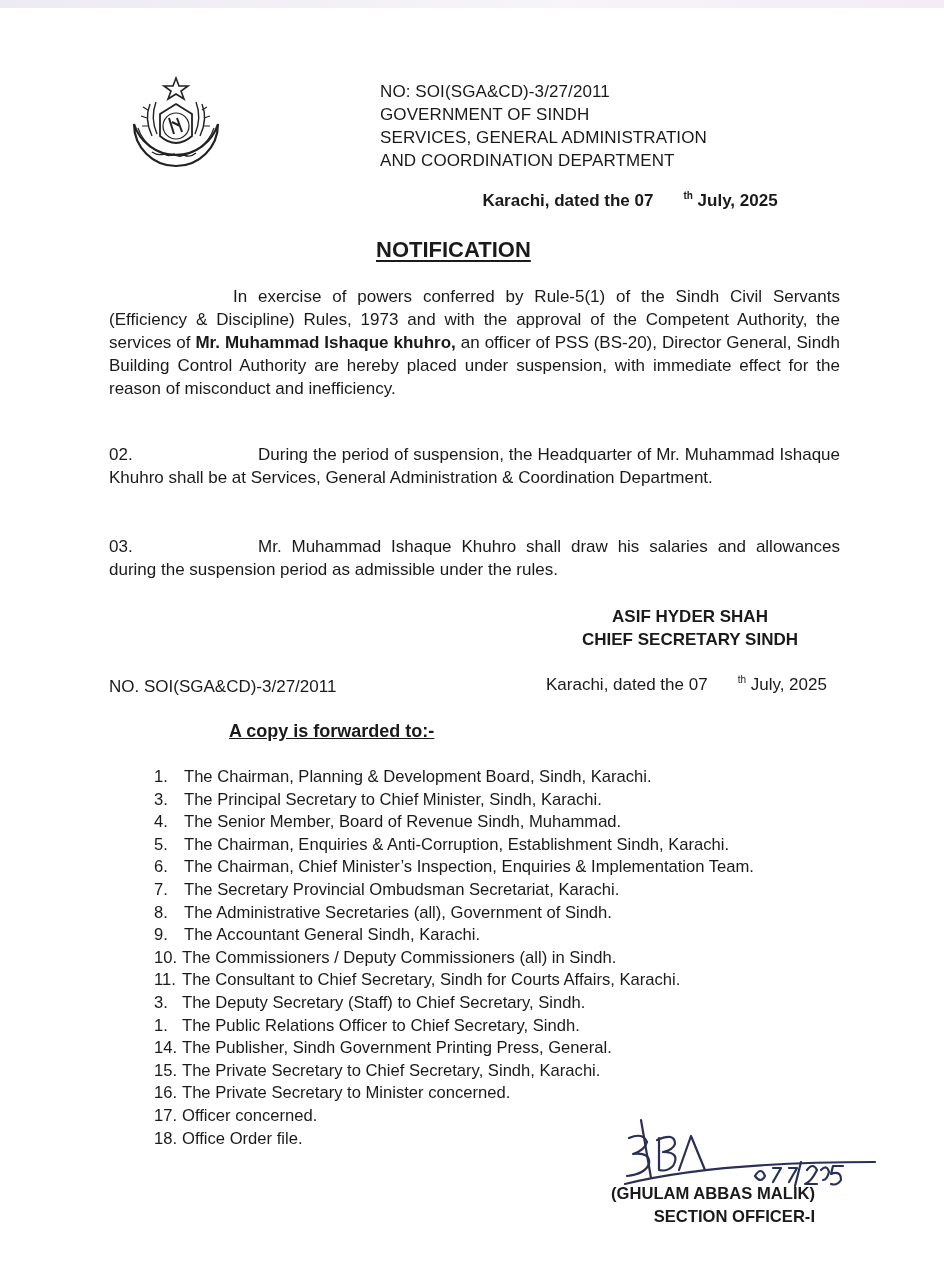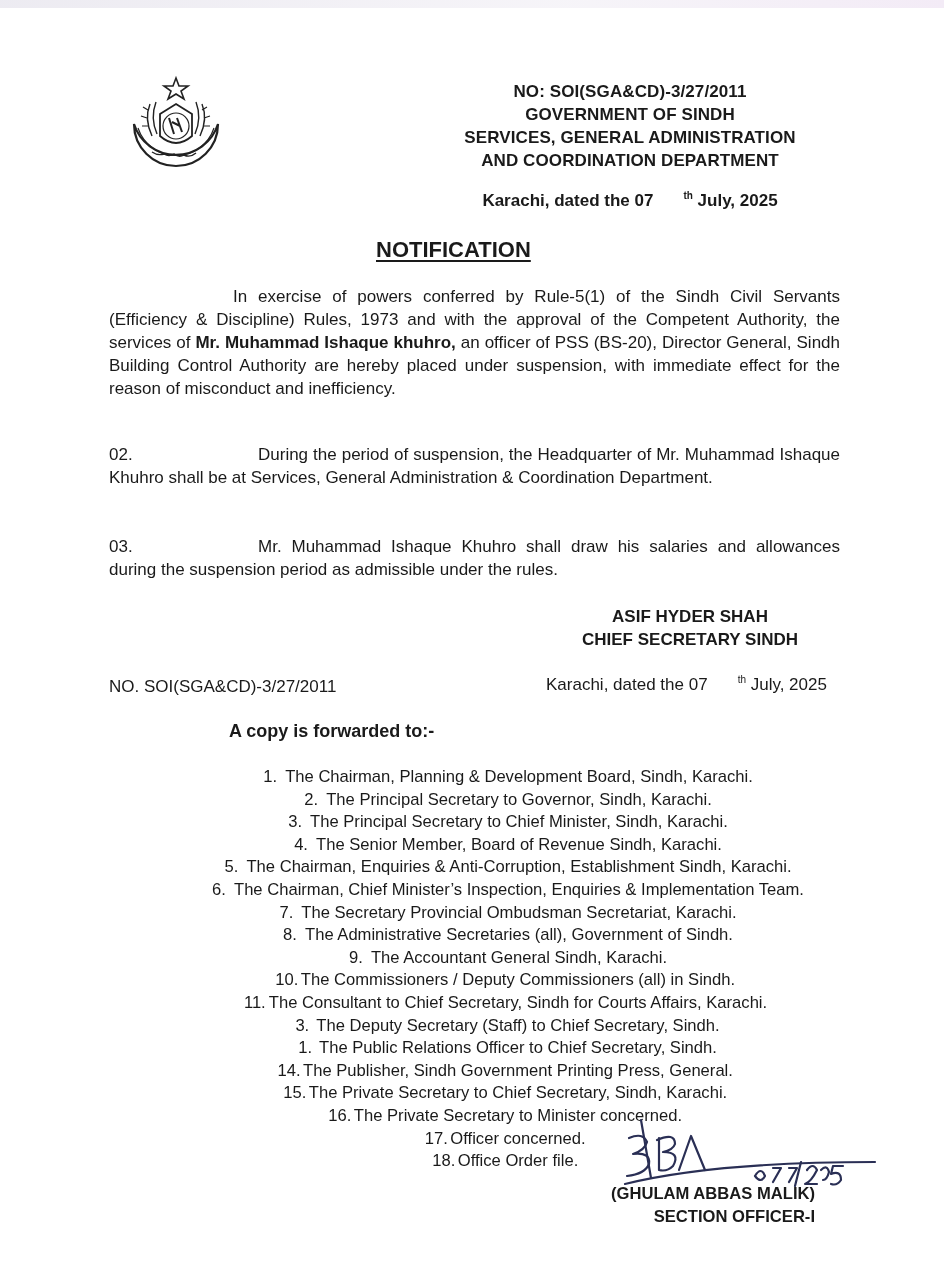--- a/index.html
+++ b/index.html
@@ -4,35 +4,35 @@
 <style>
   html, body { margin: 0; padding: 0; }
   body {
     width: 944px; height: 1280px; background: #ffffff; position: relative; overflow: hidden;
     font-family: "Liberation Sans", "DejaVu Sans", sans-serif; color: #1a1a1a;
   }
   .topstrip { position: absolute; left: 0; top: 0; width: 944px; height: 8px;
     background: linear-gradient(90deg, #e8e6ee, #f4f2f7 60%, #f0e6f4); opacity: .8; }
   .abs { position: absolute; }
   .logo { left: 122px; top: 74px; width: 108px; height: 100px; }
-  .hdr { left: 380px; top: 80px; width: 500px; text-align: center; font-weight: bold; font-size: 17px; line-height: 23px; letter-spacing: 0.1px; }
+  .hdr { left: 380px; top: 80px; width: 500px; text-align: left; font-weight: normal; font-size: 17px; line-height: 23px; letter-spacing: 0.1px; }
   .hdr-date { left: 380px; top: 191px; width: 500px; text-align: center; font-weight: bold; font-size: 17px; }
   sup { font-size: 10px; vertical-align: 7px; line-height: 0; margin-left: 30px; }
   .title { left: 376px; top: 237px; width: 240px; text-align: left; font-weight: bold; font-size: 22px; text-decoration: underline; text-underline-offset: 3px; }
   .para { left: 109px; width: 731px; font-size: 17px; line-height: 23px; text-align: justify; }
   .p1 { top: 285px; }
   .indent1 { display: inline-block; width: 124px; }
   .p2 { top: 443px; }
   .p3 { top: 535px; }
   .pnum { display: inline-block; width: 149px; }
   .sig1 { left: 520px; top: 605px; width: 340px; text-align: center; font-weight: bold; font-size: 17px; line-height: 23px; }
   .ref2 { left: 109px; top: 677px; font-size: 17px; }
   .date2 { left: 546px; top: 675px; font-size: 17px; }
-  .fwd { left: 229px; top: 721px; font-weight: bold; font-size: 18px; }
-  .list { left: 154px; top: 766px; width: 700px; margin: 0; padding: 0; list-style: none; font-size: 16.6px; line-height: 22.6px; text-align: center; }
+  .fwd { left: 229px; top: 721px; font-weight: bold; font-size: 18px; text-decoration: underline; }
+  .list { left: 154px; top: 766px; width: 700px; margin: 0; padding: 0; list-style: none; font-size: 16.6px; line-height: 22.6px; }
   .list li { white-space: nowrap; }
   .list .n { display: inline-block; width: 30px; }
   .list .n2 { display: inline-block; width: 28px; }
   .signature { left: 595px; top: 1118px; width: 290px; height: 90px; }
   .sig2 { left: 555px; top: 1182px; width: 260px; text-align: right; font-weight: bold; font-size: 16.6px; line-height: 23px; }
 </style>
 </head>
 <body>
 
 <div class="topstrip"></div>
@@ -74,23 +74,22 @@
   <div>ASIF HYDER SHAH</div>
   <div>CHIEF SECRETARY SINDH</div>
 </div>
 
 <div class="abs ref2">NO. SOI(SGA&amp;CD)-3/27/2011</div>
 <div class="abs date2"><span>Karachi, dated the 07</span><sup>th</sup><span> July, 2025</span></div>
 <div class="abs fwd">A copy is forwarded to:-</div>
 
 <ol class="abs list">
   <li><span class="n">1.</span><span>The Chairman, Planning &amp; Development Board, Sindh, Karachi.</span></li>
-  <li><span class="n">2.</span><span>The Principal Secretary to Governor, Sindh, Karachi.</span></li>
   <li><span class="n">3.</span><span>The Principal Secretary to Chief Minister, Sindh, Karachi.</span></li>
-  <li><span class="n">4.</span><span>The Senior Member, Board of Revenue Sindh, Karachi.</span></li>
+  <li><span class="n">4.</span><span>The Senior Member, Board of Revenue Sindh, Muhammad.</span></li>
   <li><span class="n">5.</span><span>The Chairman, Enquiries &amp; Anti-Corruption, Establishment Sindh, Karachi.</span></li>
   <li><span class="n">6.</span><span>The Chairman, Chief Minister’s Inspection, Enquiries &amp; Implementation Team.</span></li>
   <li><span class="n">7.</span><span>The Secretary Provincial Ombudsman Secretariat, Karachi.</span></li>
   <li><span class="n">8.</span><span>The Administrative Secretaries (all), Government of Sindh.</span></li>
   <li><span class="n">9.</span><span>The Accountant General Sindh, Karachi.</span></li>
   <li><span class="n2">10.</span><span>The Commissioners / Deputy Commissioners (all) in Sindh.</span></li>
   <li><span class="n2">11.</span><span>The Consultant to Chief Secretary, Sindh for Courts Affairs, Karachi.</span></li>
   <li><span class="n2">3.</span><span>The Deputy Secretary (Staff) to Chief Secretary, Sindh.</span></li>
   <li><span class="n2">1.</span><span>The Public Relations Officer to Chief Secretary, Sindh.</span></li>
   <li><span class="n2">14.</span><span>The Publisher, Sindh Government Printing Press, General.</span></li>

